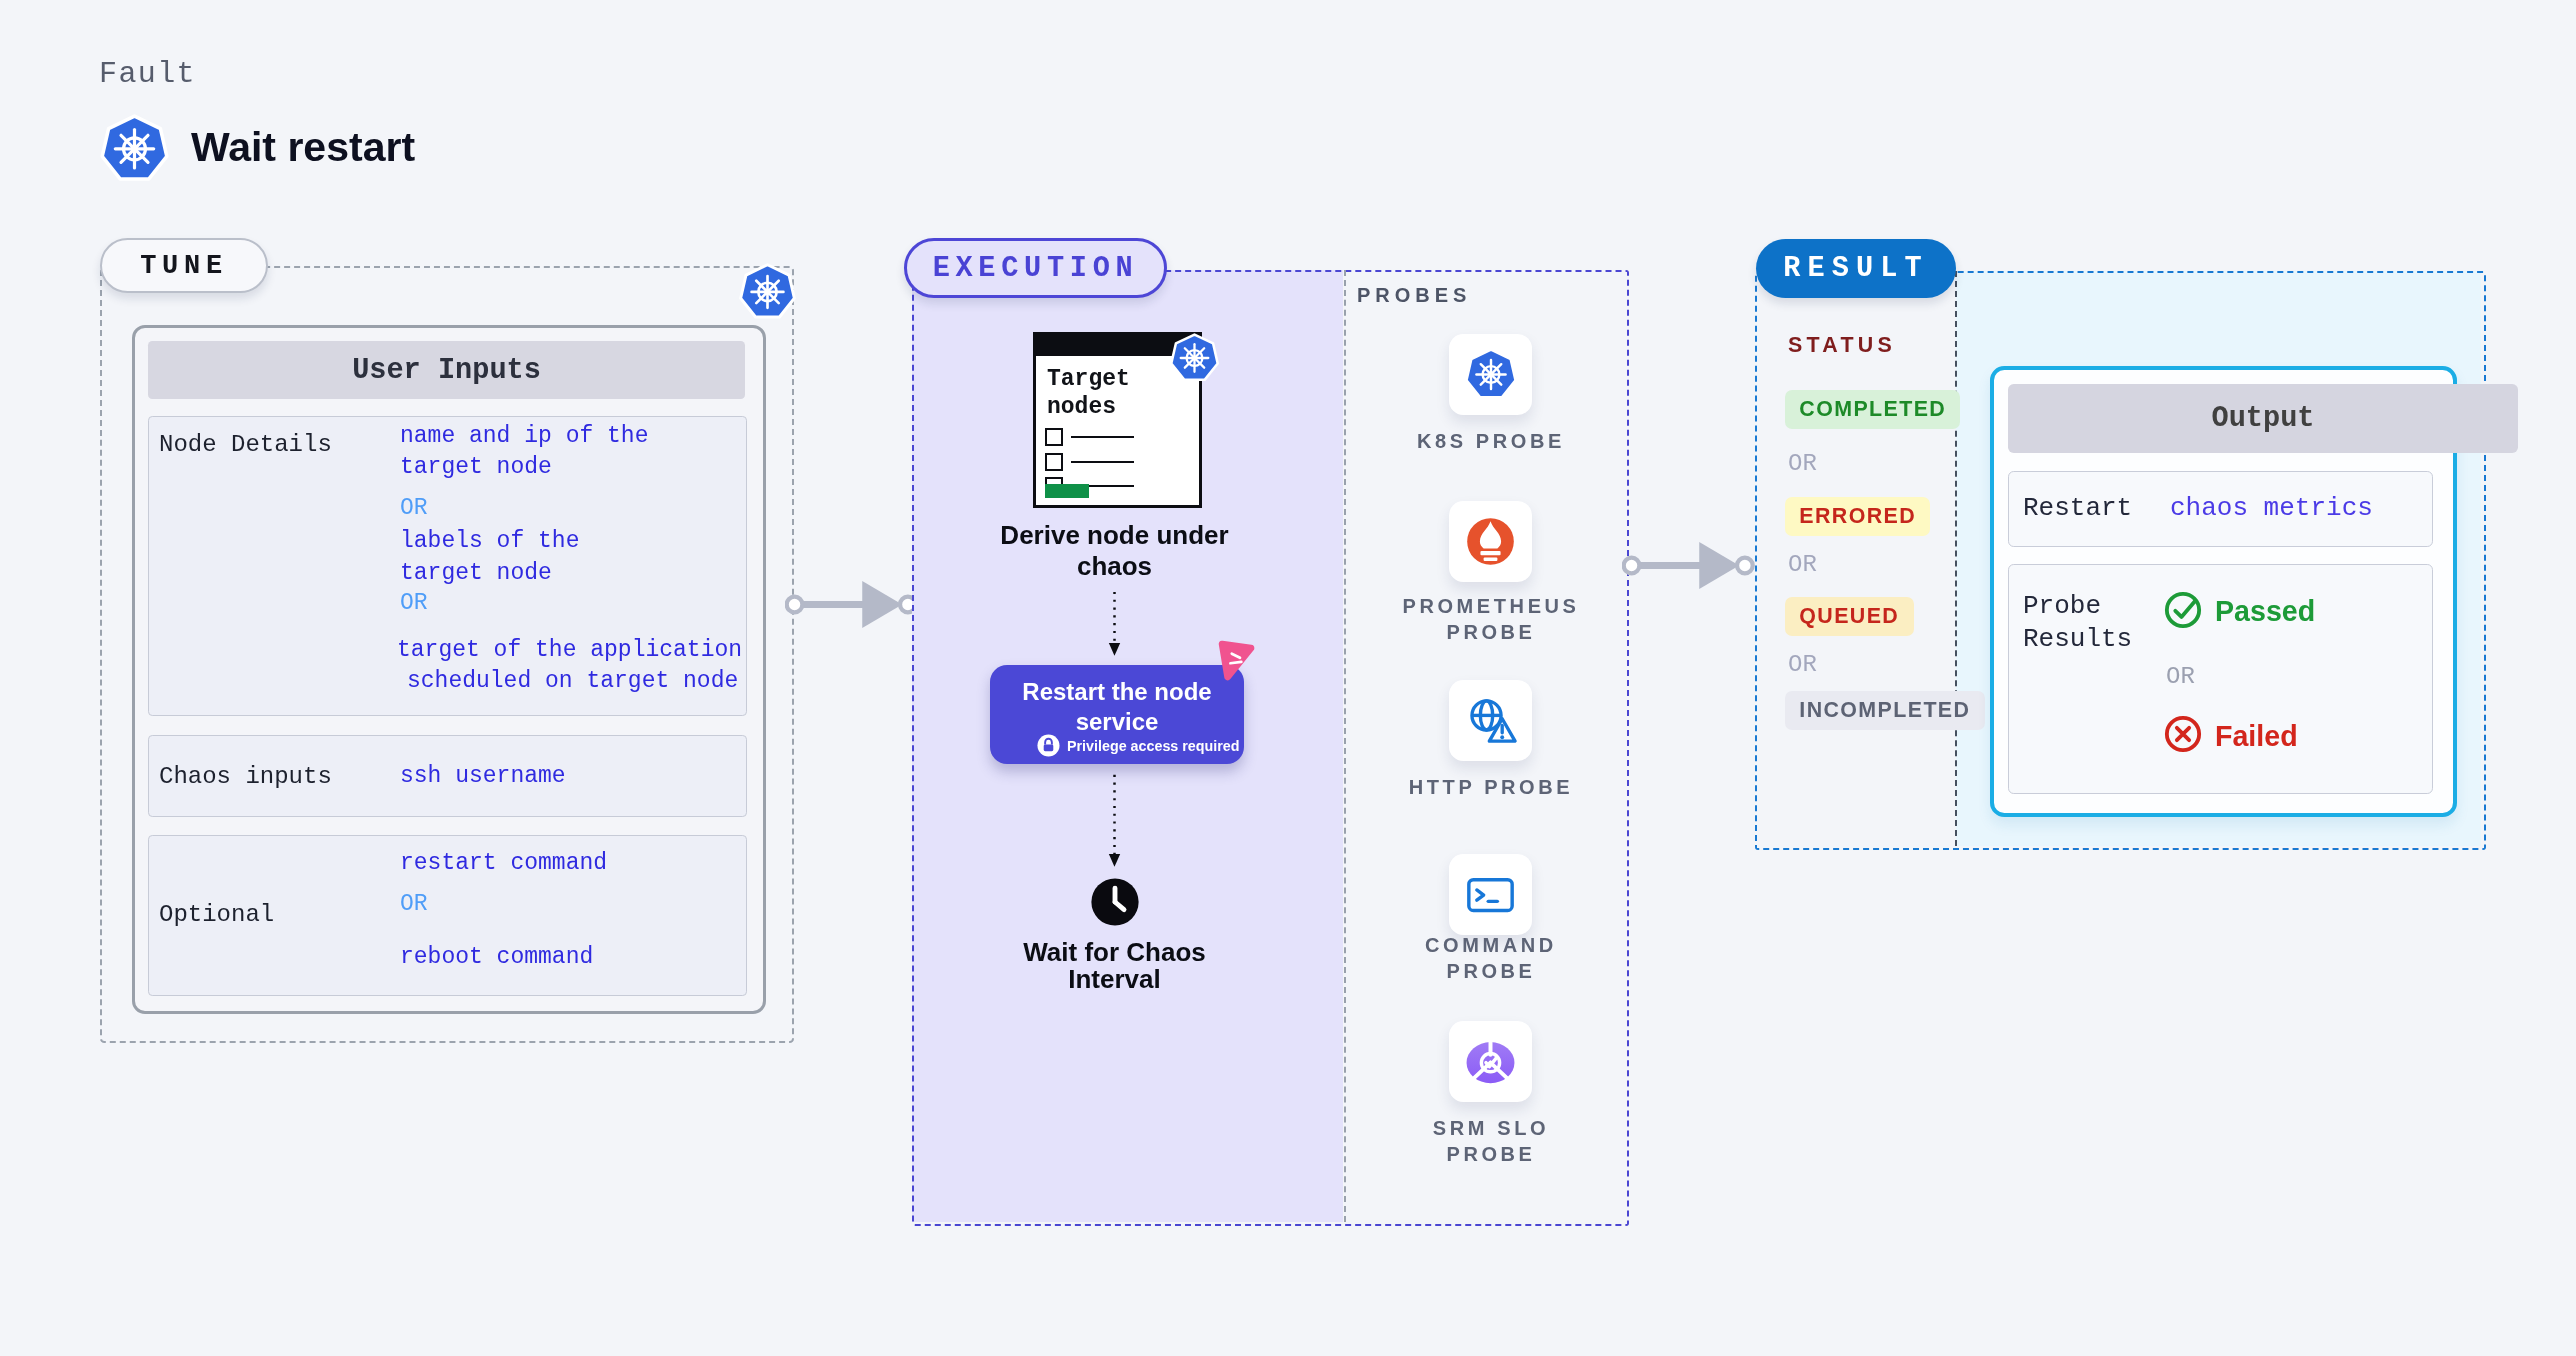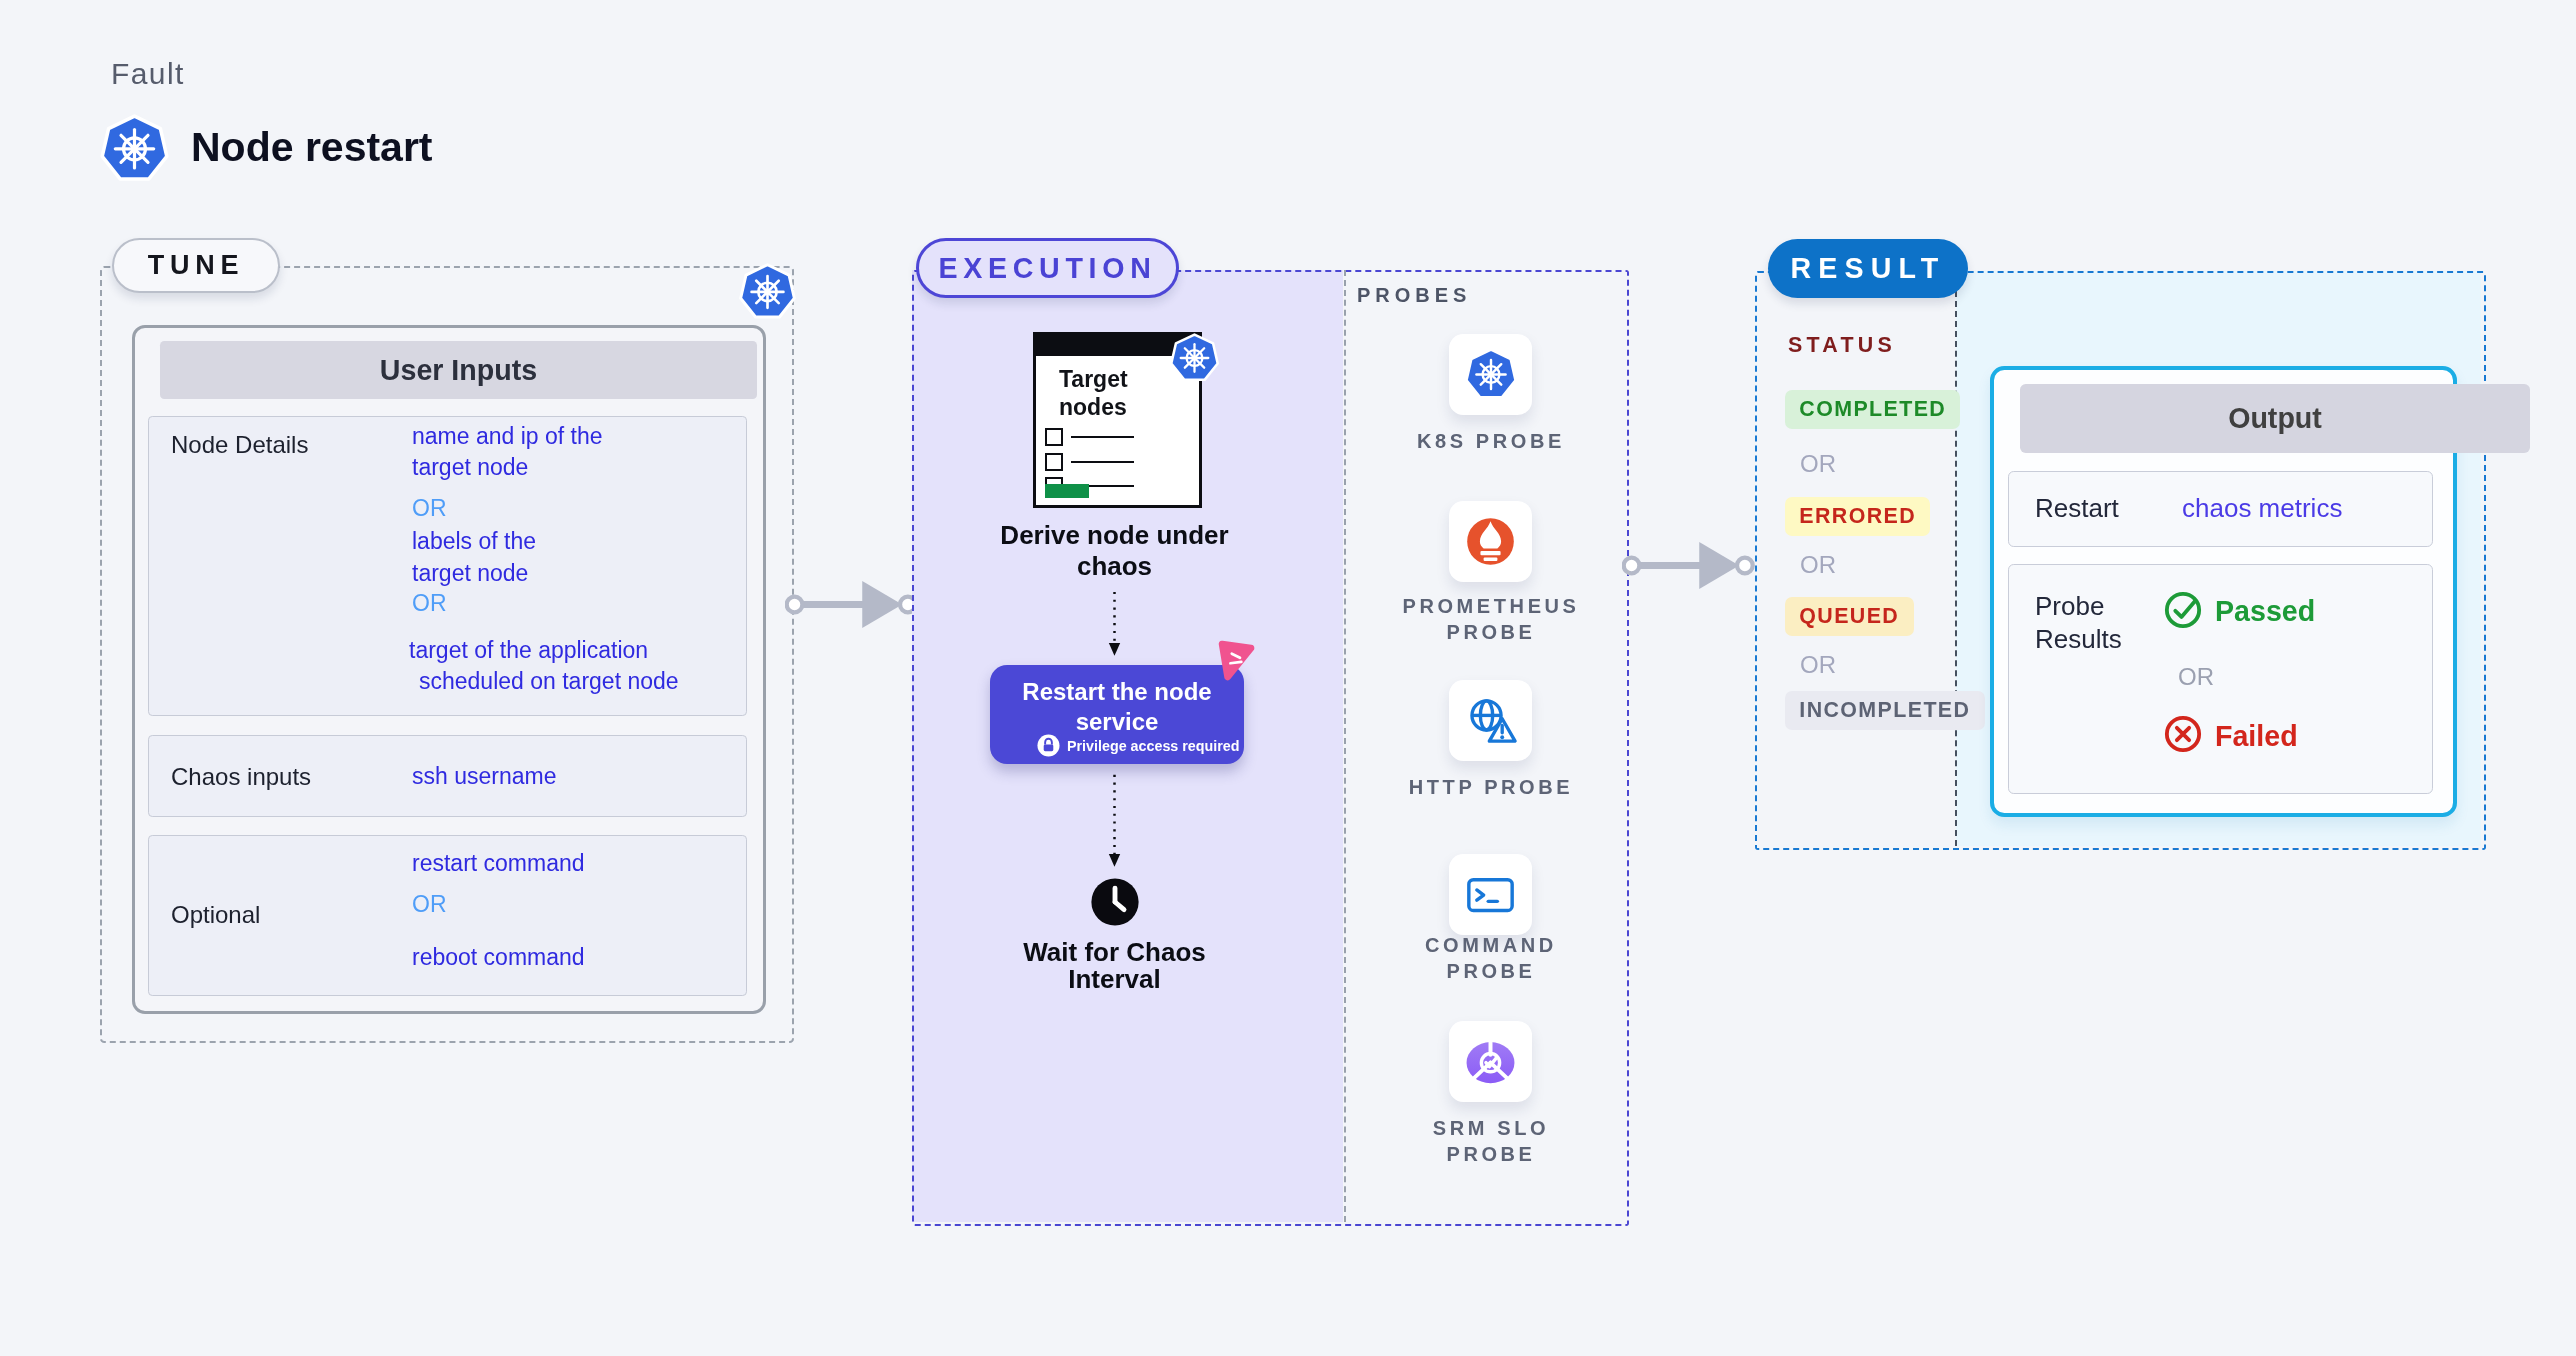--- a/index.html
+++ b/index.html
@@ -1,19 +1,19 @@
 <!DOCTYPE html>
 <html style="--accent-indigo: #4a43d4; --accent-blue-value: #2f2ae0; --or-blue: #4f9df8; --kubernetes-blue: #3069e0; --prometheus-orange: #e6522c; --probe-icon-blue: #1777d8; --srm-purple: #8b5cf6; --result-blue: #0d72c8; --output-border-cyan: #1bade5; --completed-green: #1d8a28; --errored-red: #c5261c; --queued-yellow-bg: #fbeec2; --passed-green: #1d9b38; --failed-red: #d3261c; --button-purple: #4b48d6; --litmus-pink: #f0538f;font-size:11.4px"><head>
 <meta charset="utf-8">
 <style>
   html,body{margin:0;padding:0;}
   body{background:#f3f5f9;font-family:"Liberation Sans",sans-serif;}
   #app{position:relative;width:2576px;height:1357px;background:#f3f5f9;overflow:hidden;}
   .abs{position:absolute;}
-  .mono{font-family:Liberation Sans, sans-serif;margin-left:12px;}
+  .mono{font-family:Liberation Mono, monospace;}
   .sans{font-family:"Liberation Sans",sans-serif;}
 
   
   .eyebrow{left:99px;top:57px;font-size:30px;letter-spacing:1.4px;color:#565c6c;}
   .page-title{left:191px;top:124px;font-size:41px;font-weight:bold;color:#0d1020;}
 
   
   .tune-box{left:100px;top:266px;width:690px;height:773px;border:2.9px dashed #9ba3ae;border-radius:4.3px;}
   .exec-fill{left:912px;top:270px;width:431px;height:952px;background:#e4e2fb;}
   .exec-box{left:912px;top:270px;width:713px;height:952px;border:2.9px dashed #4a46d2;border-radius:2.9px;}
@@ -157,21 +157,21 @@
     </symbol>
   </defs>
 </svg>
 
 <div id="app">
 
   <div class="abs mono eyebrow">Fault</div>
   <svg class="abs" style="left:99px;top:114px" width="71" height="71" viewBox="0 0 100 100">
       <use href="#k8s-symbol"></use>
     </svg>
-  <div class="abs sans page-title">Node restart</div>
+  <div class="abs sans page-title">Wait restart</div>
 
   <div class="abs tune-box"></div>
   <div class="abs mono pill tune-pill">TUNE</div>
   <svg class="abs" style="left:738px;top:263px" width="59" height="59" viewBox="0 0 82 82">
       <use href="#k8s-symbol"></use>
     </svg>
 
   <div class="abs ui-card"></div>
   <div class="abs mono ui-header">User Inputs</div>
 

